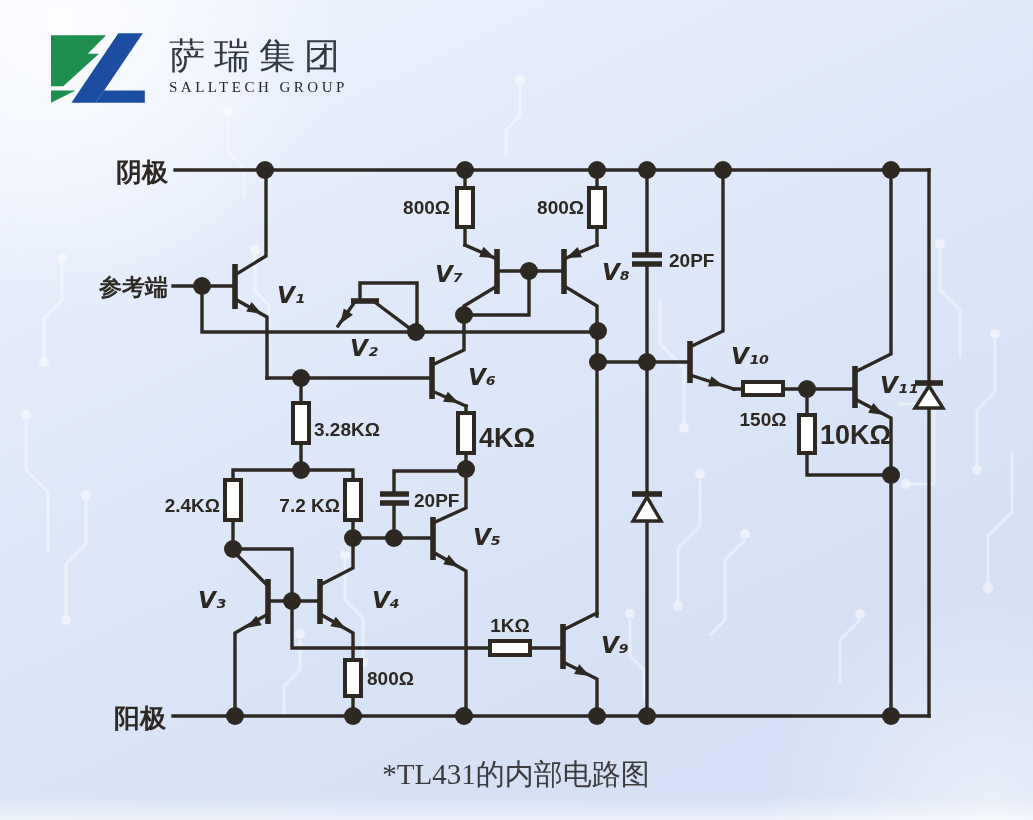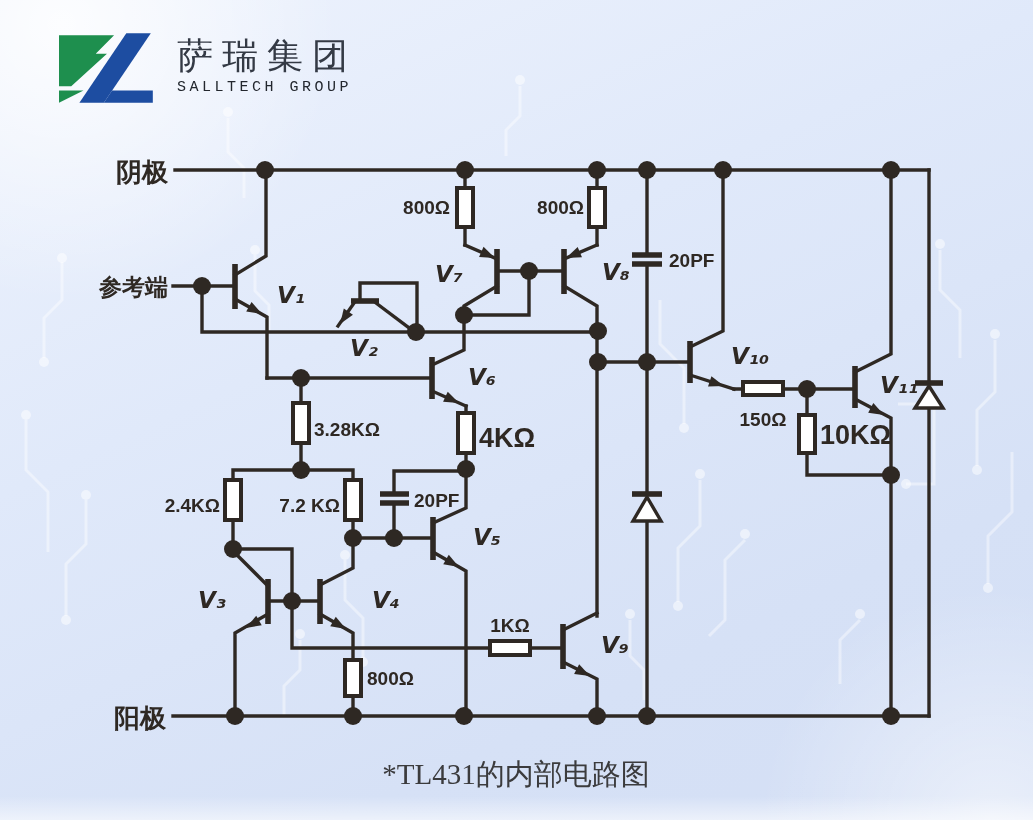--- a/index.html
+++ b/index.html
@@ -8,26 +8,26 @@
     position:relative;width:1033px;height:820px;overflow:hidden;
     background:
       radial-gradient(circle at 6% 3%, rgba(255,255,255,.85) 0%, rgba(255,255,255,0) 22%),
       radial-gradient(circle at 96% 100%, rgba(255,255,255,.5) 0%, rgba(255,255,255,0) 18%),
       linear-gradient(155deg,#eef3fd 0%,#e0e9fa 38%,#d6e1f6 75%,#d4dff5 100%);
   }
   #deco,#schem{position:absolute;left:0;top:0;}
   .bottom-glow{position:absolute;left:0;bottom:0;width:100%;height:24px;
     background:linear-gradient(to bottom,rgba(255,255,255,0),rgba(255,255,255,.55));}
   
-  #logo{position:absolute;left:59px;top:33px;display:flex;align-items:flex-start;}
+  #logo{position:absolute;left:51px;top:33px;display:flex;align-items:flex-start;}
   #logo .mark{width:102px;height:70px;}
   #logo .words{margin-left:16px;padding-top:4px;}
   #logo .cn{font-family:"Liberation Serif",serif;font-size:36px;letter-spacing:9px;
     color:#343a45;line-height:1.1;white-space:nowrap;}
-  #logo .en{font-family:Liberation Mono, monospace;font-size:15px;letter-spacing:3.5px;
+  #logo .en{font-family:Liberation Serif, serif;font-size:15px;letter-spacing:3.5px;
     color:#23272e;margin-top:2px;white-space:nowrap;}
   
   text{fill:#2e2823;}
   .val{font:700 19px "Liberation Sans",sans-serif;}
   .val-big{font:700 27px "Liberation Sans",sans-serif;}
   .term{font:700 26px "Liberation Sans",sans-serif;}
   .term-s{font:700 23px "Liberation Sans",sans-serif;}
   .tlabel{font:italic 700 23px "DejaVu Sans",sans-serif;}
   .caption{font:400 29px "Liberation Serif",serif;fill:#3b3b3d;}
   .wire{stroke:#2e2823;stroke-width:3.4;fill:none;stroke-linecap:square;}

